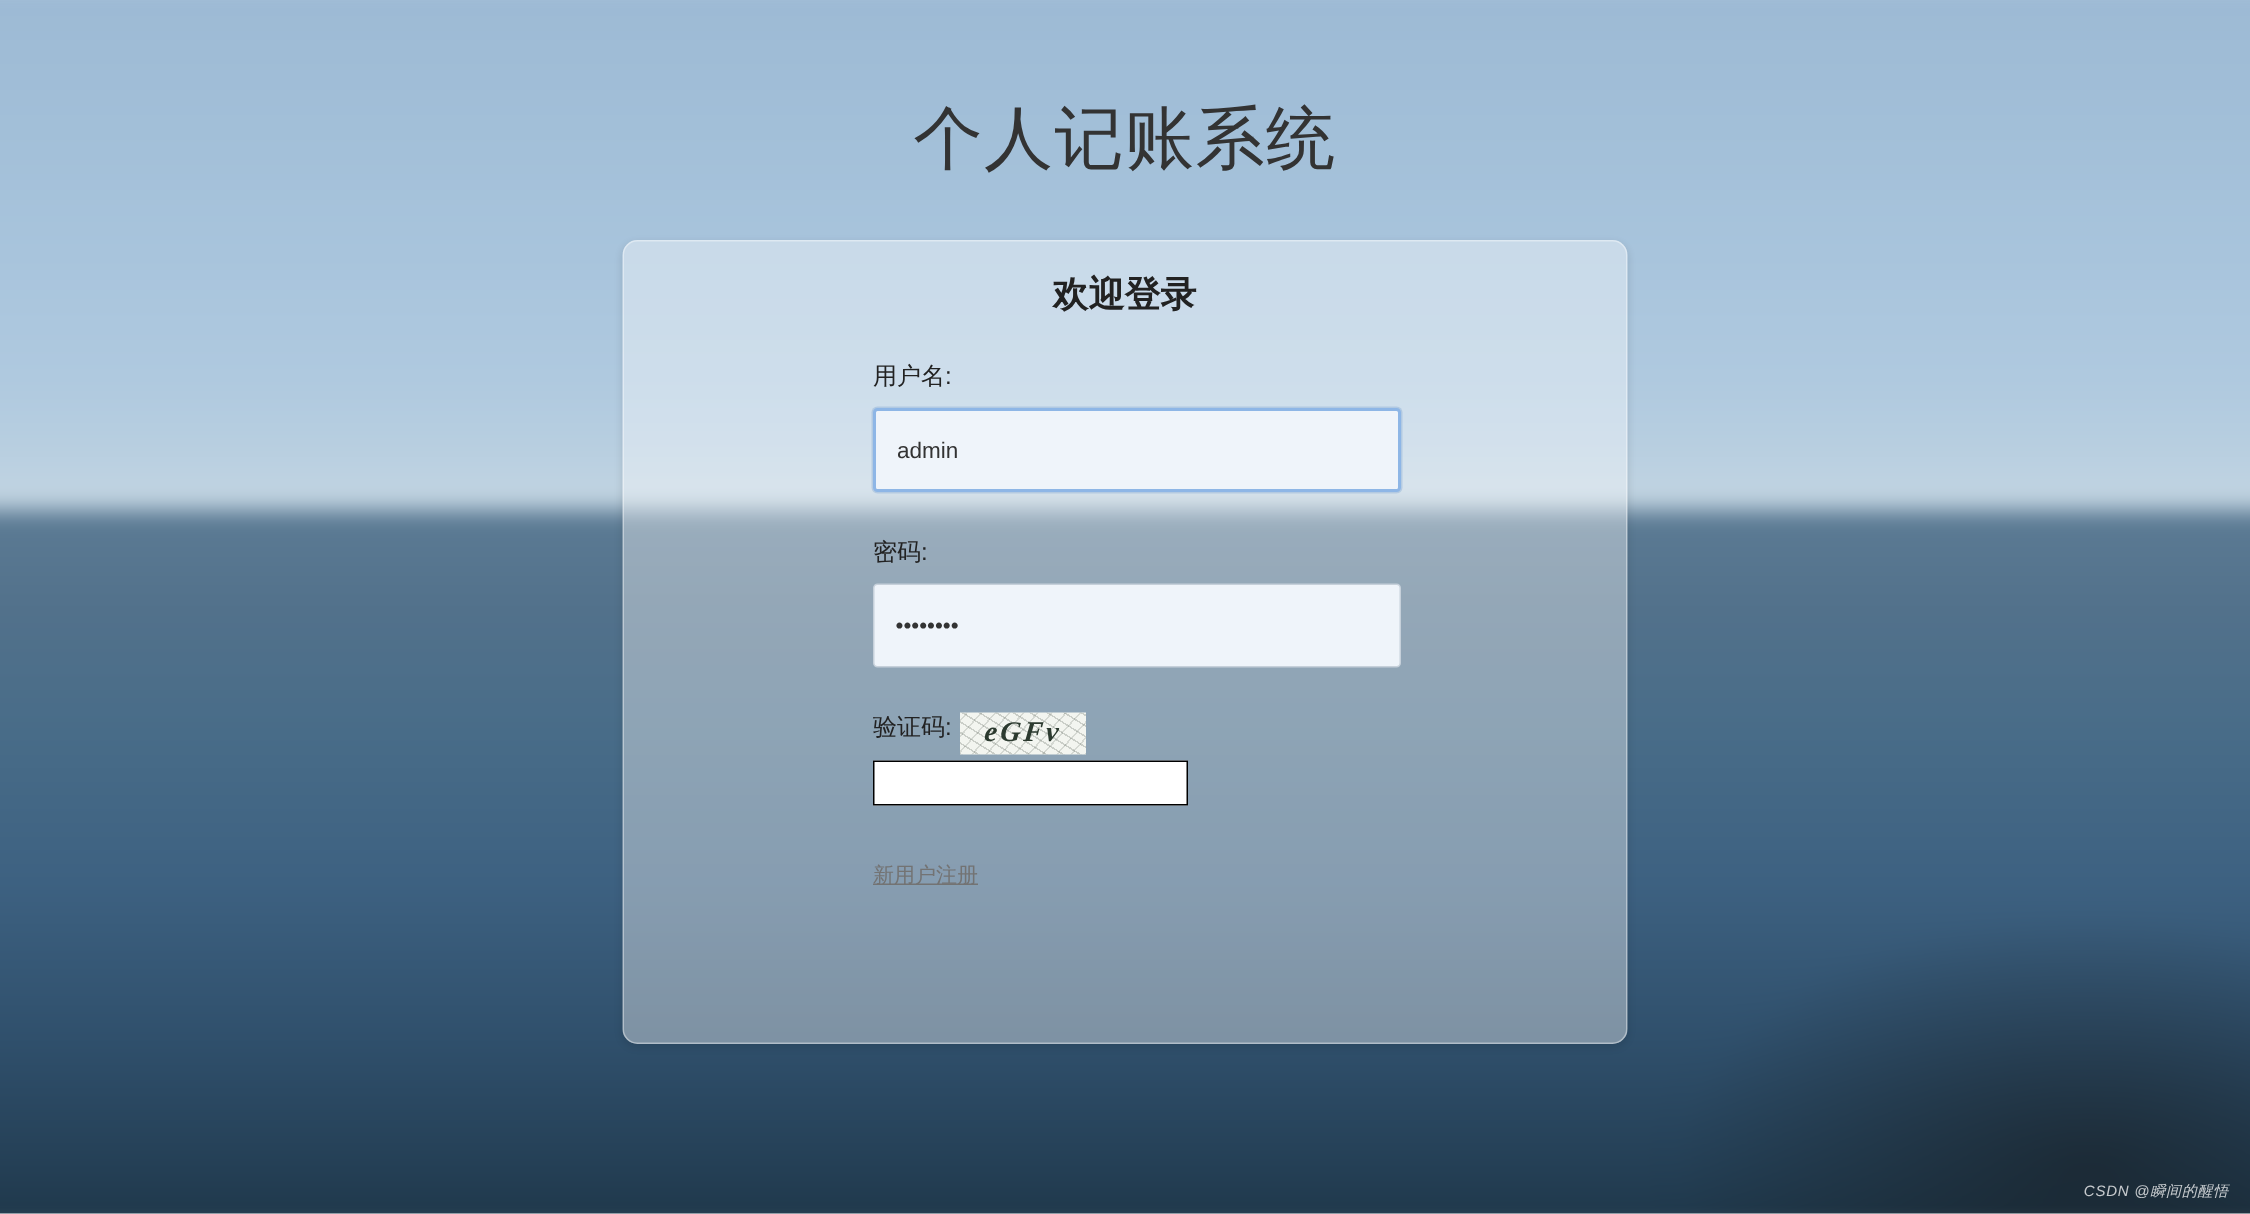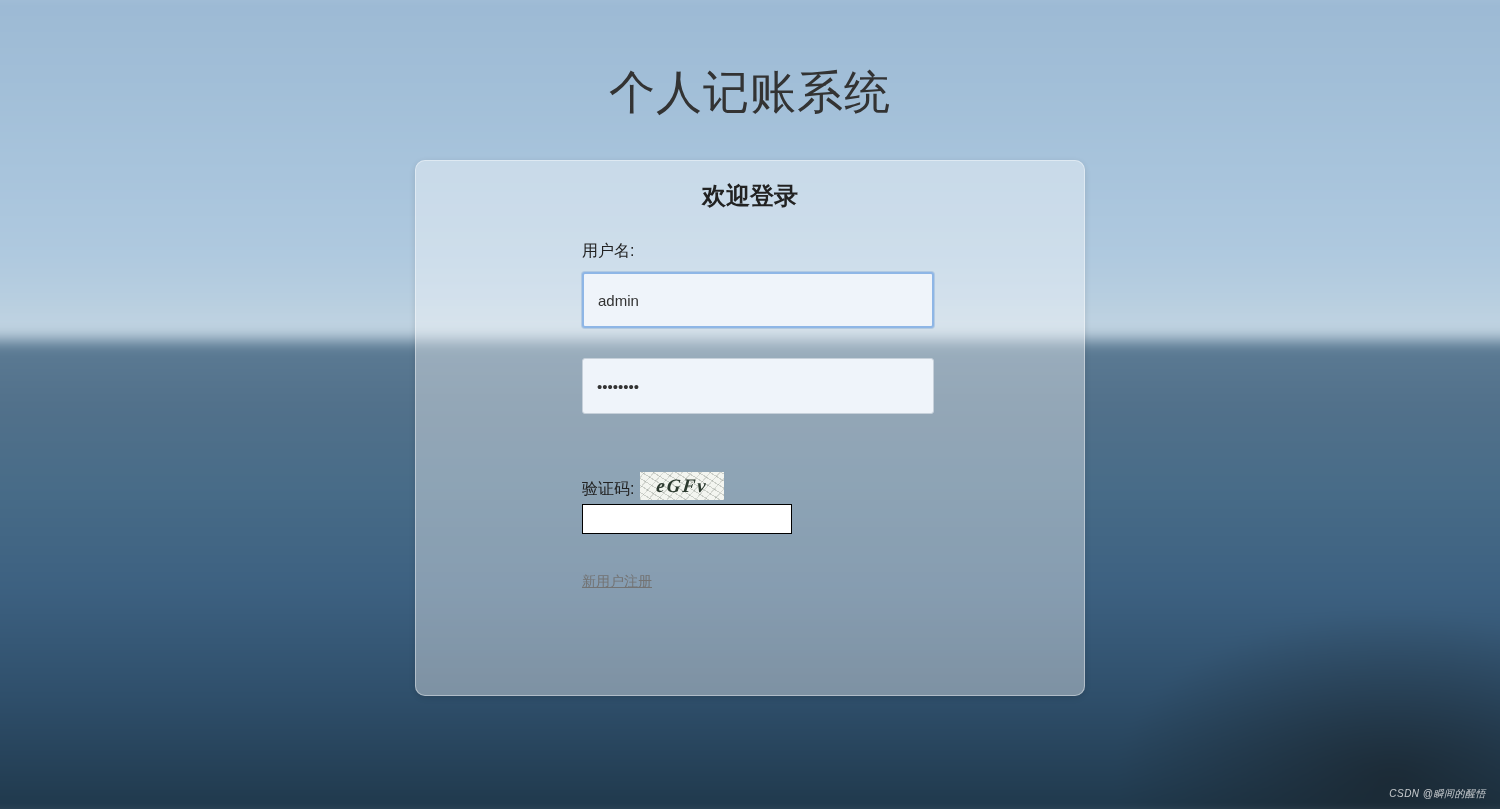--- a/index.html
+++ b/index.html
@@ -87,24 +87,23 @@
       outline: none;
     }
     .text-input.focused {
       border: 2px solid #8eb6e6;
       box-shadow: 0 0 0 1px rgba(120,160,210,0.35);
     }
     .gap-md { height: 30px; }
     .gap-lg { height: 38px; }
     .captcha-row {
       display: flex;
-      align-items: flex-end;
+      align-items: flex-start;
       gap: 6px;
       margin-bottom: 4px;
-      margin-top: 28px;
     }
     .captcha-label {
       font-size: 16px;
       color: #222;
     }
     .captcha-img {
       width: 84px;
       height: 28px;
       background: #f3f5f0;
       border: none;
@@ -188,20 +187,21 @@
 
     <div class="card-title">欢迎登录</div>
 
     <div class="form">
 
       <div class="label">用户名:</div>
       <input type="text" class="text-input focused" value="admin" style="">
 
       <div class="gap-md"></div>
 
+      <div class="label">密码:</div>
       <input type="password" class="text-input" value="••••••••" style="">
 
       <div class="gap-md"></div>
 
       <div class="captcha-row">
         <span class="captcha-label">验证码:</span>
         <div class="captcha-img">
           <div class="captcha-noise"></div>
           <div class="captcha-txt">eGFv</div>
         </div>

